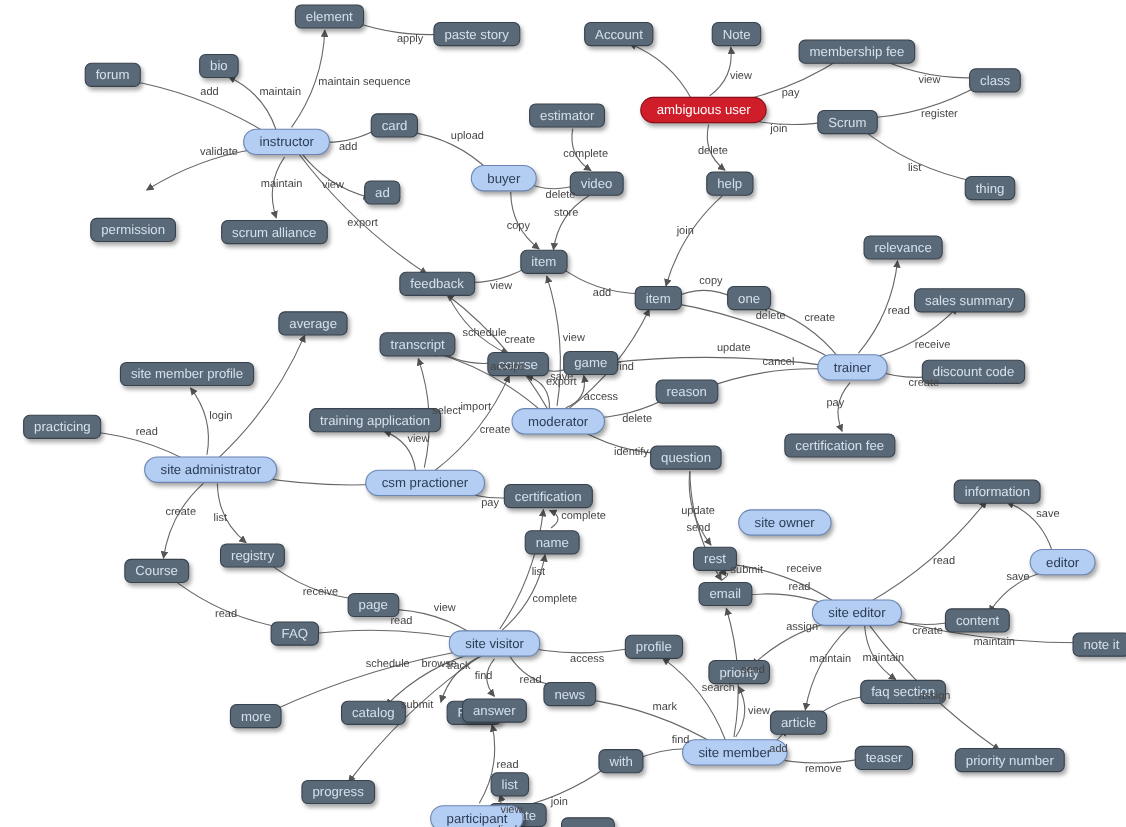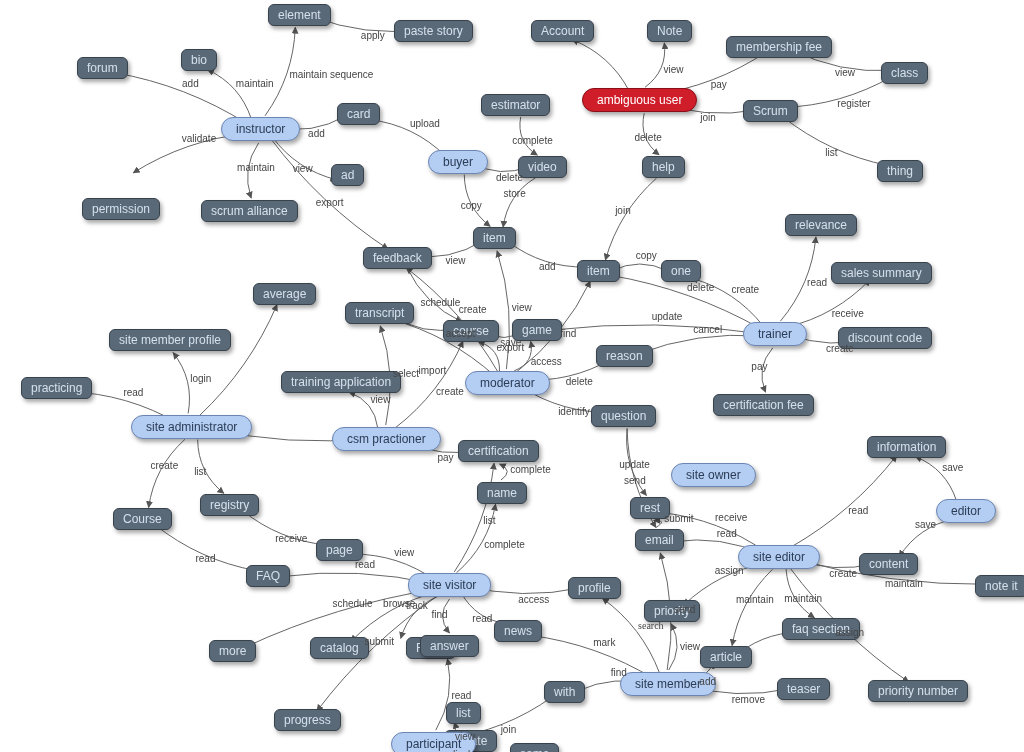--- a/index.html
+++ b/index.html
@@ -256,21 +256,21 @@
       <div class="label" style="left: 518.21px; top: 593.507px;">access</div>
       <div class="label" style="left: 716.727px; top: 527.569px;">read</div>
       <div class="label" style="left: 829.356px; top: 567.503px;">create</div>
       <div class="label" style="left: 784.159px; top: 593.486px;">maintain</div>
       <div class="label" style="left: 714.746px; top: 564.727px;">assign</div>
       <div class="label" style="left: 735.896px; top: 593.886px;">maintain</div>
       <div class="label" style="left: 884.936px; top: 578.447px;">maintain</div>
       <div class="label" style="left: 835.143px; top: 627.426px;">assign</div>
       <div class="label" style="left: 715.004px; top: 512.235px;">receive</div>
       <div class="label" style="left: 848.274px; top: 505.274px;">read</div>
-      <div class="label" style="left: 638.062px; top: 620.092px; font-family: Liberation Serif, serif;">search</div>
+      <div class="label" style="left: 638.062px; top: 620.092px;">search</div>
       <div class="label" style="left: 610.673px; top: 667.08px;">find</div>
       <div class="label" style="left: 699.362px; top: 675.981px;">add</div>
       <div class="label" style="left: 731.733px; top: 693.509px;">remove</div>
       <div class="label" style="left: 593.193px; top: 637.133px;">mark</div>
       <div class="label" style="left: 673.696px; top: 603.676px;">send</div>
       <div class="label" style="left: 680.006px; top: 640.767px;">view</div>
       <div class="label" style="left: 942.163px; top: 462.101px;">save</div>
       <div class="label" style="left: 914.934px; top: 519.226px;">save</div>
       <div class="label" style="left: 619.297px; top: 458.875px;">update</div>
       <div class="label" style="left: 624.055px; top: 474.903px;">send</div>

